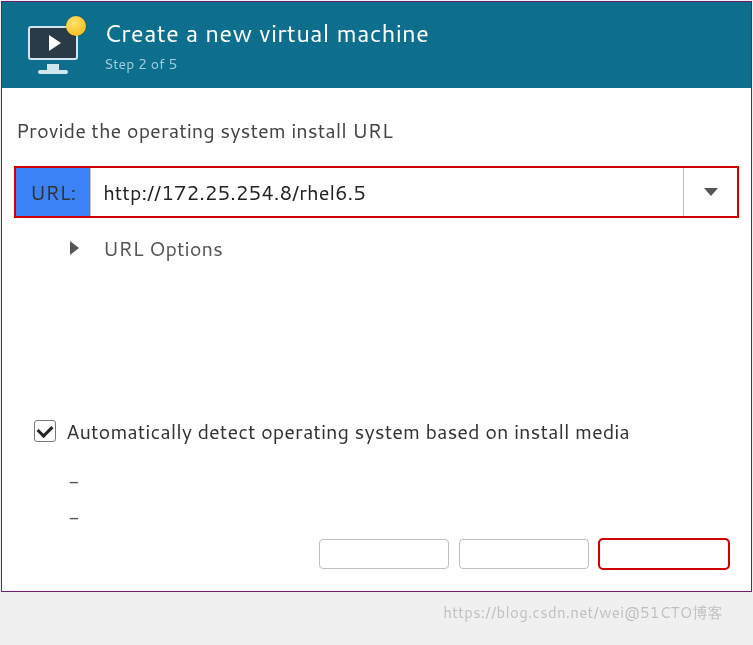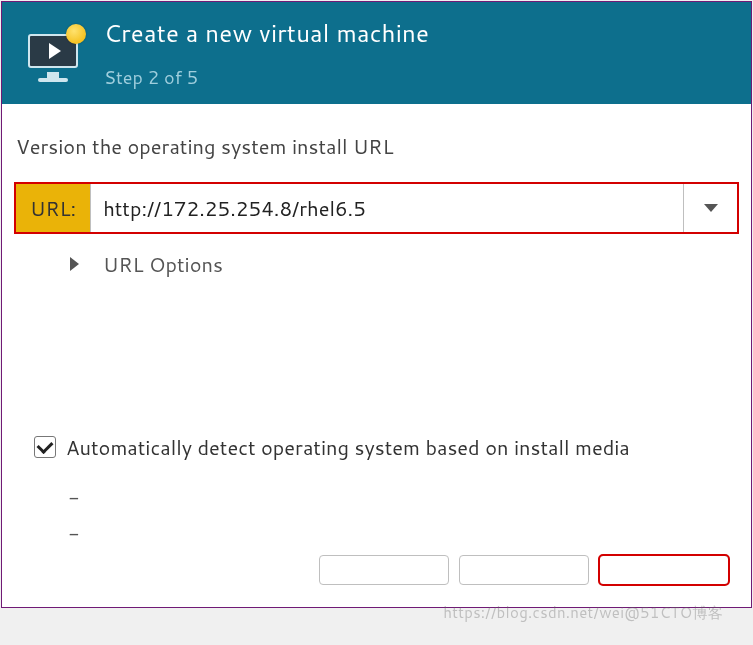--- a/index.html
+++ b/index.html
@@ -76,38 +76,38 @@
       border-radius: 50%;
       box-shadow: 0 0 2px rgba(0,0,0,0.3);
     }
     .header-text .title {
       font-size: 24px;
       font-weight: 400;
       color: #ffffff;
       letter-spacing: 0.2px;
     }
     .header-text .step {
-      font-size: 18px;
+      font-size: 14px;
       color: #9fcedd;
-      margin-top: 14px;
+      margin-top: 4px;
     }
     .content {
       padding: 28px 10px 18px 10px;
       color: #333;
     }
     .instruction {
       font-size: 20px;
       color: #444;
       margin-bottom: 22px;
       padding-left: 4px;
     }
     .url-row {
       display: flex;
       align-items: stretch;
-      background: #eab308;
+      background: #3b82f6;
       border: 2px solid #d30000;
       margin: 0 2px 16px 2px;
       height: 52px;
     }
     .url-label {
       display: flex;
       align-items: center;
       padding: 0 14px;
       font-size: 20px;
       color: #333;
@@ -225,21 +225,21 @@
       <div class="monitor-base"></div>
       <div class="star-badge"></div>
     </div>
     <div class="header-text">
       <div class="title">Create a new virtual machine</div>
       <div class="step">Step 2 of 5</div>
     </div>
   </div>
 
   <div class="content">
-    <div class="instruction">Version the operating system install URL</div>
+    <div class="instruction">Provide the operating system install URL</div>
 
     <div class="url-row">
       <div class="url-label">URL:</div>
       <input class="url-input" type="text" value="http://172.25.254.8/rhel6.5" style="">
       <div class="url-dropdown-btn">
         <div class="chev-down"></div>
       </div>
     </div>
 
     <div class="url-options">

